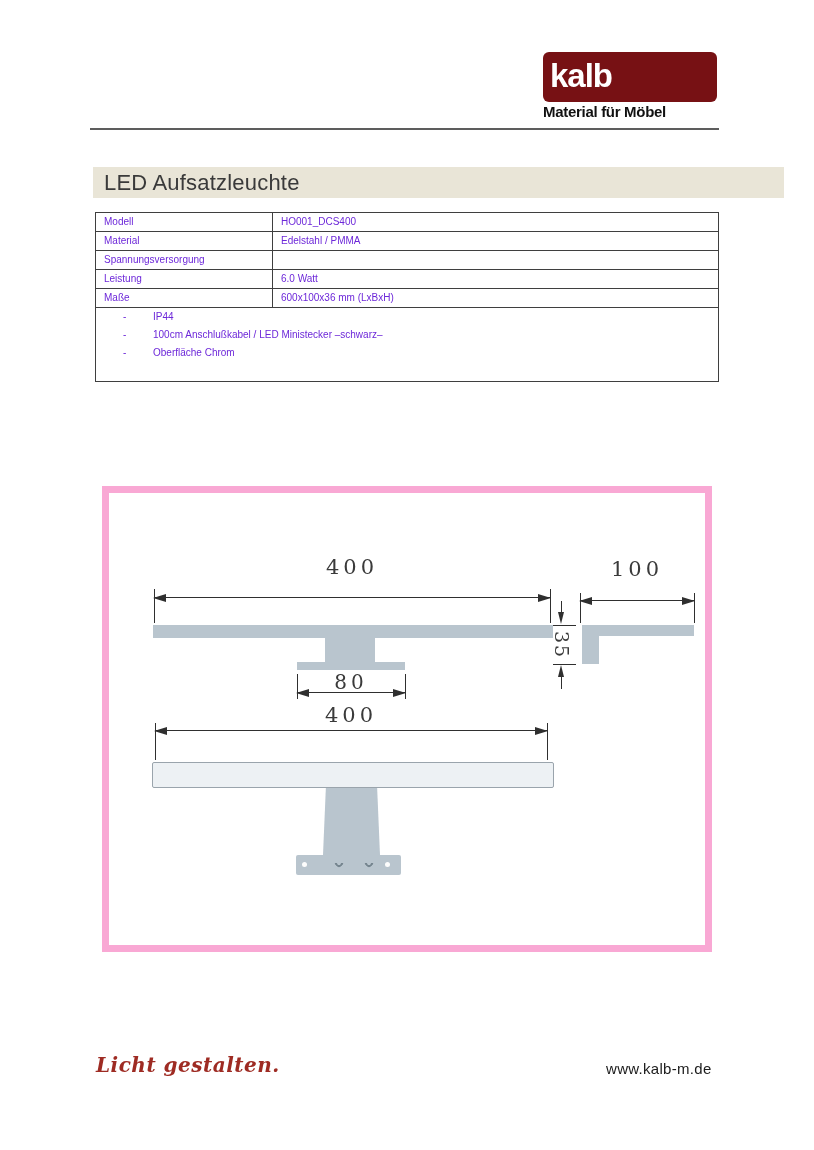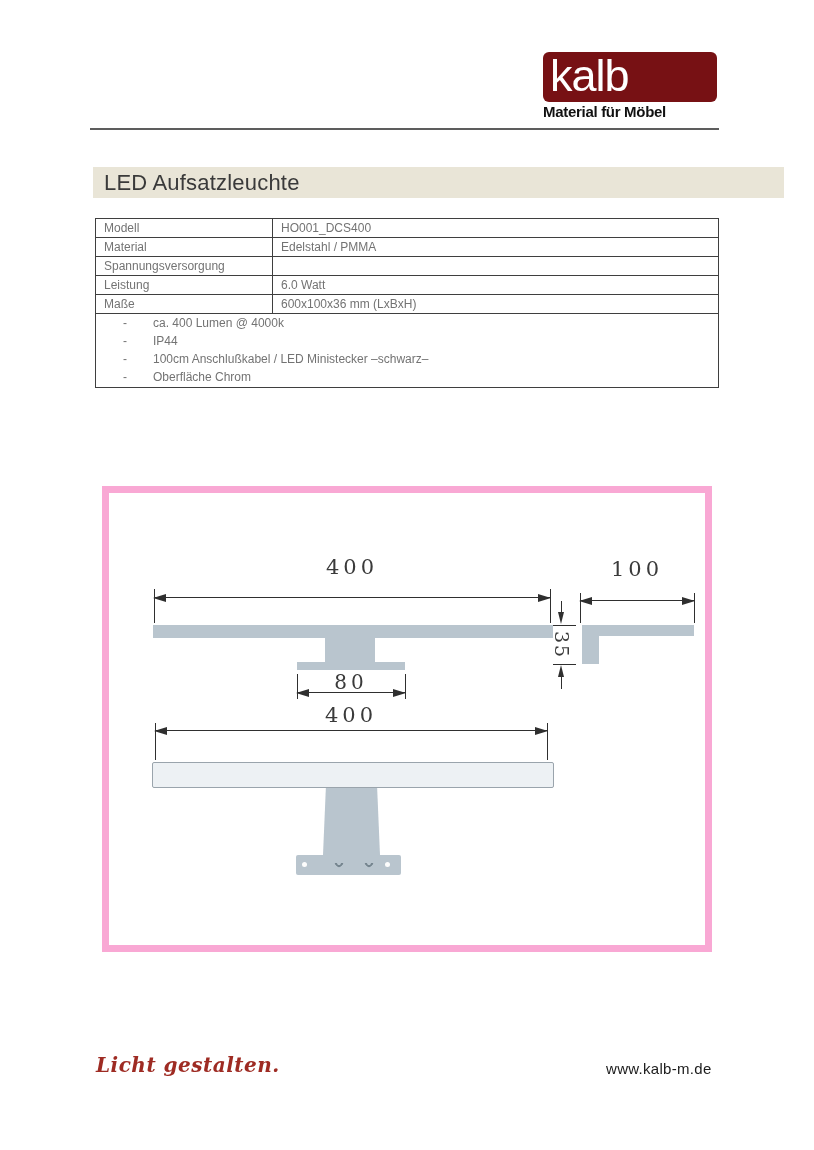--- a/index.html
+++ b/index.html
@@ -9,21 +9,21 @@
     font-family:"Liberation Sans", sans-serif; color:#1c1c1c;
   }
 
   
   .logo-box {
     position:absolute; left:543px; top:52px; width:174px; height:50px;
     background:#771114; border-radius:6px;
   }
   .logo-brand {
     position:absolute; left:7px; top:-4px;
-    font-size:45px; font-weight:normal; color:#ffffff; letter-spacing:-1px;
+    font-size:33px; font-weight:bold; color:#ffffff; letter-spacing:-1px;
     line-height:56px;
   }
   .logo-tagline {
     position:absolute; left:543px; top:103px; width:178px;
     font-size:15px; font-weight:bold; color:#111; letter-spacing:-0.3px;
     white-space:nowrap;
   }
   .header-rule {
     position:absolute; left:90px; top:128px; width:629px; height:2px;
     background:#5d5d5d;
@@ -35,21 +35,21 @@
     background:#e9e5d7;
   }
   .title-bar span {
     position:absolute; left:11px; top:3px;
     font-size:22px; color:#3a3a3a; letter-spacing:0.2px;
   }
 
   
   .spec-table {
     position:absolute; left:95px; top:212px; width:624px;
-    border:1px solid #3f3f3f; font-size:12px; color:#737373;margin-top:6px;
+    border:1px solid #3f3f3f; font-size:10px; color:#6d28d9;
   }
   .spec-row { display:flex; border-bottom:1px solid #3f3f3f; height:19px; line-height:18px; }
   .spec-row:last-child { border-bottom:none; }
   .cell { overflow:hidden; white-space:nowrap; }
   .cell.label { width:177px; border-right:1px solid #3f3f3f; padding-left:8px; }
   .cell.value { flex:1; padding-left:8px; }
   .spec-row.features { height:73px; }
   .spec-row.features .cell.value { padding-left:0; }
   .feat { height:18px; line-height:18px; white-space:nowrap; }
   .feat .dash { display:inline-block; margin-left:27px; width:30px; }
@@ -132,21 +132,20 @@
   <div class="spec-row">
     <div class="cell label">Leistung</div>
     <div class="cell value">6.0 Watt</div>
   </div>
   <div class="spec-row">
     <div class="cell label">Maße</div>
     <div class="cell value">600x100x36 mm (LxBxH)</div>
   </div>
   <div class="spec-row features">
     <div class="cell value">
-      <div class="feat"><span class="dash">-</span><span>ca. 400 Lumen @ 4000k</span></div>
       <div class="feat"><span class="dash">-</span><span>IP44</span></div>
       <div class="feat"><span class="dash">-</span><span>100cm Anschlußkabel / LED Ministecker –schwarz–</span></div>
       <div class="feat"><span class="dash">-</span><span>Oberfläche Chrom</span></div>
     </div>
   </div>
 </div>
 
 <div class="drawing">
 
   <div class="dim-label" style="left:45px; top:62px; width:396px;">400</div>

